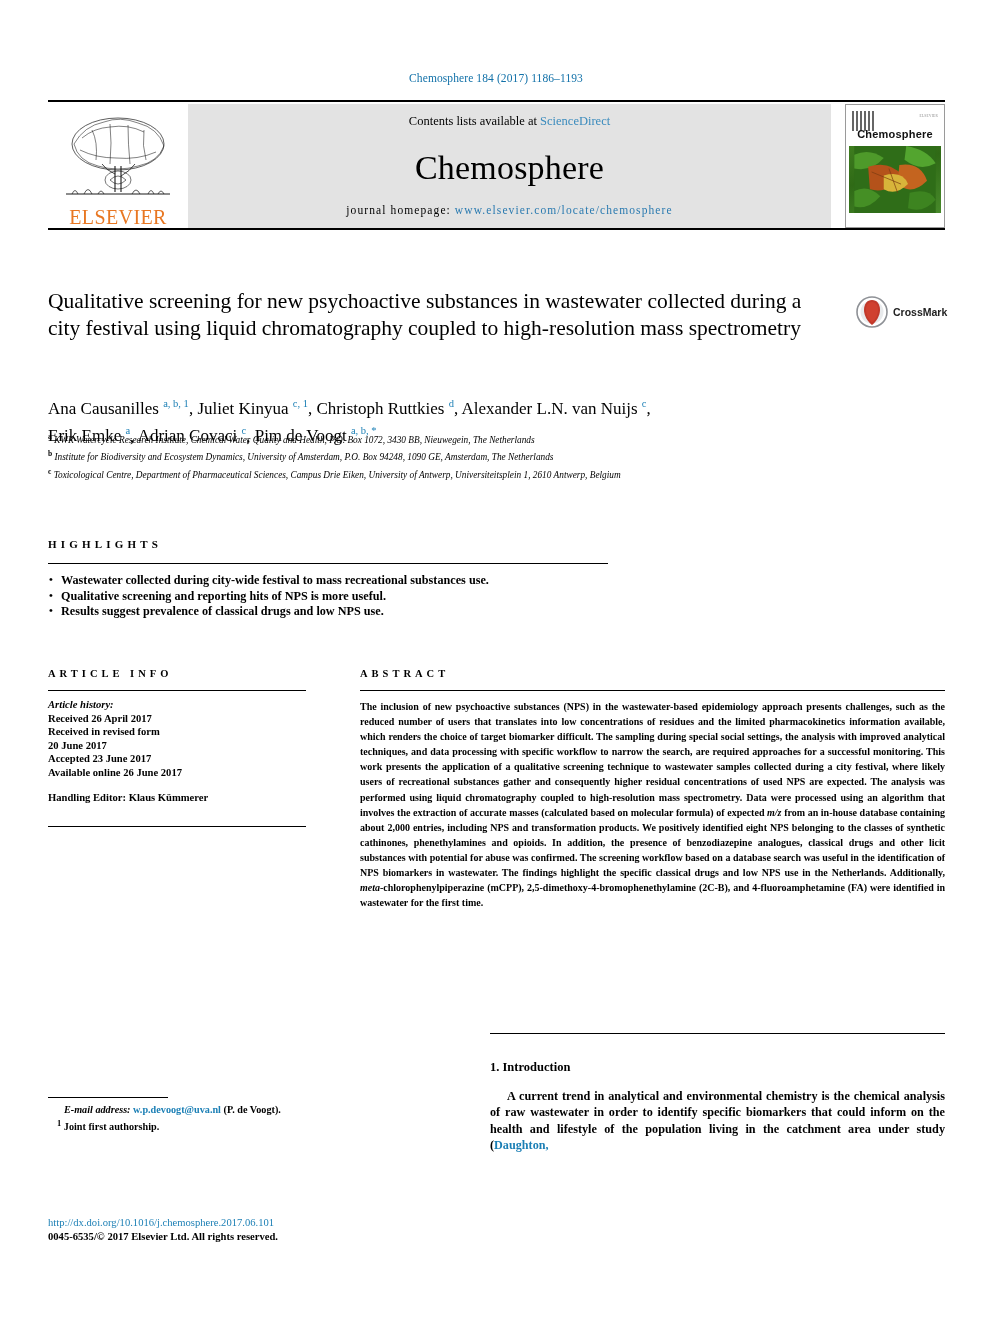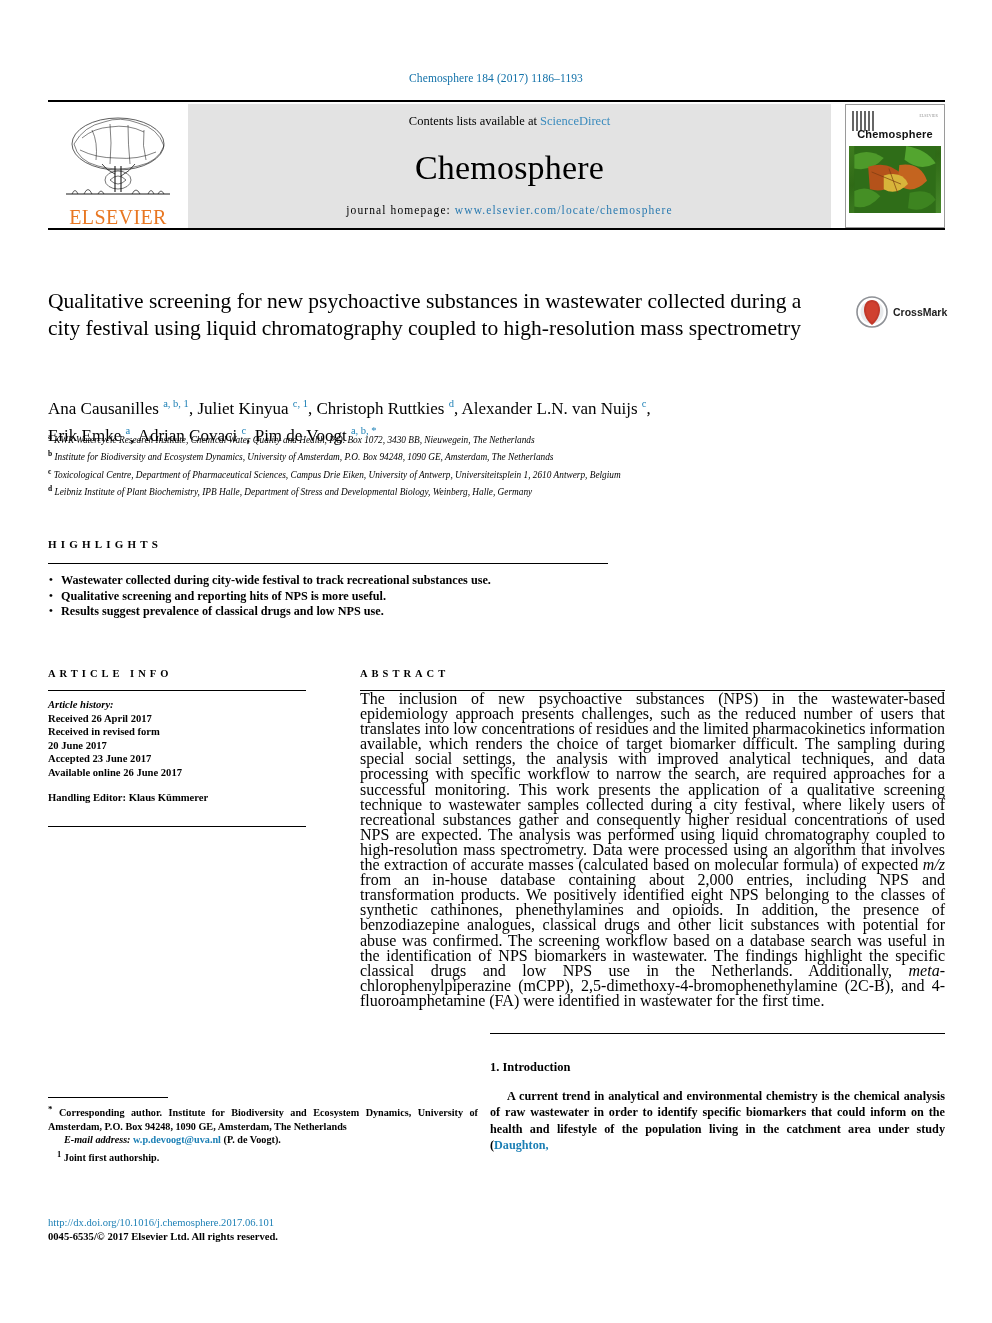--- a/index.html
+++ b/index.html
@@ -121,22 +121,22 @@
   .col-abs{ flex:1 1 auto; margin-left:30px; }
   .sec-head{
     font-family:"Liberation Serif", serif; font-weight:bold; font-size:10.5px;
     letter-spacing:4px;
   }
   .sec-rule{ border-top:1.4px solid #000; margin-top:11px; }
   .info-body{ margin-top:7px; font-size:10.6px; line-height:13.6px; font-weight:bold; }
   .info-body .it{ font-style:italic; }
   .info-gap{ height:11px; }
   .abs-body{
-    margin-top:0; font-size:16px; line-height:15.1px; text-align:justify;
-    font-weight:normal; font-family:"Liberation Serif", serif;
+    margin-top:8px; font-size:10px; line-height:15.1px; text-align:justify;
+    font-weight:bold; font-family:"Liberation Serif", serif;
   }
   .abs-body em{ font-style:italic; }
   .copyright{ margin-top:9px; text-align:right; font-size:11.4px; font-weight:bold; }
 
   
   .bot-rule{ position:absolute; top:1033px; left:490px; width:455px; border-top:1.1px solid #000; }
 
   
   .intro{ position:absolute; top:1060px; left:490px; width:455px; }
   .intro-head{ font-size:12.5px; font-weight:bold; margin-bottom:13px; }
@@ -257,28 +257,27 @@
     <span><span>Alexander L.N. van Nuijs</span> <sup>c</sup></span>,<br>
     <span><span>Erik Emke</span> <sup>a</sup></span>,
     <span><span>Adrian Covaci</span> <sup>c</sup></span>,
     <span><span>Pim de Voogt</span> <sup>a, b, *</sup></span>
   </div>
 
   <div class="affil">
     <div><sup>a</sup> <span>KWR Watercycle Research Institute, Chemical Water Quality and Health, P.O. Box 1072, 3430 BB, Nieuwegein, The Netherlands</span></div>
     <div><sup>b</sup> <span>Institute for Biodiversity and Ecosystem Dynamics, University of Amsterdam, P.O. Box 94248, 1090 GE, Amsterdam, The Netherlands</span></div>
     <div><sup>c</sup> <span>Toxicological Centre, Department of Pharmaceutical Sciences, Campus Drie Eiken, University of Antwerp, Universiteitsplein 1, 2610 Antwerp, Belgium</span></div>
-    <div><sup>d</sup> <span>Leibniz Institute of Plant Biochemistry, IPB Halle, Department of Stress and Developmental Biology, Weinberg, Halle, Germany</span></div>
   </div>
 
   <div class="hl-wrap">
     <div class="hl-head">HIGHLIGHTS</div>
     <div class="hl-rule"></div>
     <ul class="hl-list">
-      <li>Wastewater collected during city-wide festival to track recreational substances use.</li>
+      <li>Wastewater collected during city-wide festival to mass recreational substances use.</li>
       <li>Qualitative screening and reporting hits of NPS is more useful.</li>
       <li>Results suggest prevalence of classical drugs and low NPS use.</li>
     </ul>
   </div>
 
   <div class="two-col">
 
     <div class="col-info">
       <div class="sec-head">ARTICLE INFO</div>
       <div class="sec-rule"></div>
@@ -304,21 +303,20 @@
   </div>
 
   <div class="bot-rule"></div>
   <div class="intro">
     <div class="intro-head">1. Introduction</div>
     <div class="intro-p"><span>A current trend in analytical and environmental chemistry is the chemical analysis of raw wastewater in order to identify specific biomarkers that could inform on the health and lifestyle of the population living in the catchment area under study (</span><span class="cite">Daughton,</span></div>
   </div>
 
   <div class="fn-rule"></div>
   <div class="footnotes">
-    <div><sup class="fn-star">*</sup><span> Corresponding author. Institute for Biodiversity and Ecosystem Dynamics, University of Amsterdam, P.O. Box 94248, 1090 GE, Amsterdam, The Netherlands</span></div>
     <div class="fn-line2"><span class="fn-email-label">E-mail address:</span> <span class="fn-email">w.p.devoogt@uva.nl</span> <span>(P. de Voogt).</span></div>
     <div class="fn-joint"><sup>1</sup> <span>Joint first authorship.</span></div>
   </div>
 
   <div class="doi-block">
     <div class="doi-link">http://dx.doi.org/10.1016/j.chemosphere.2017.06.101</div>
     <div class="issn">0045-6535/© 2017 Elsevier Ltd. All rights reserved.</div>
   </div>
 
 </div>

